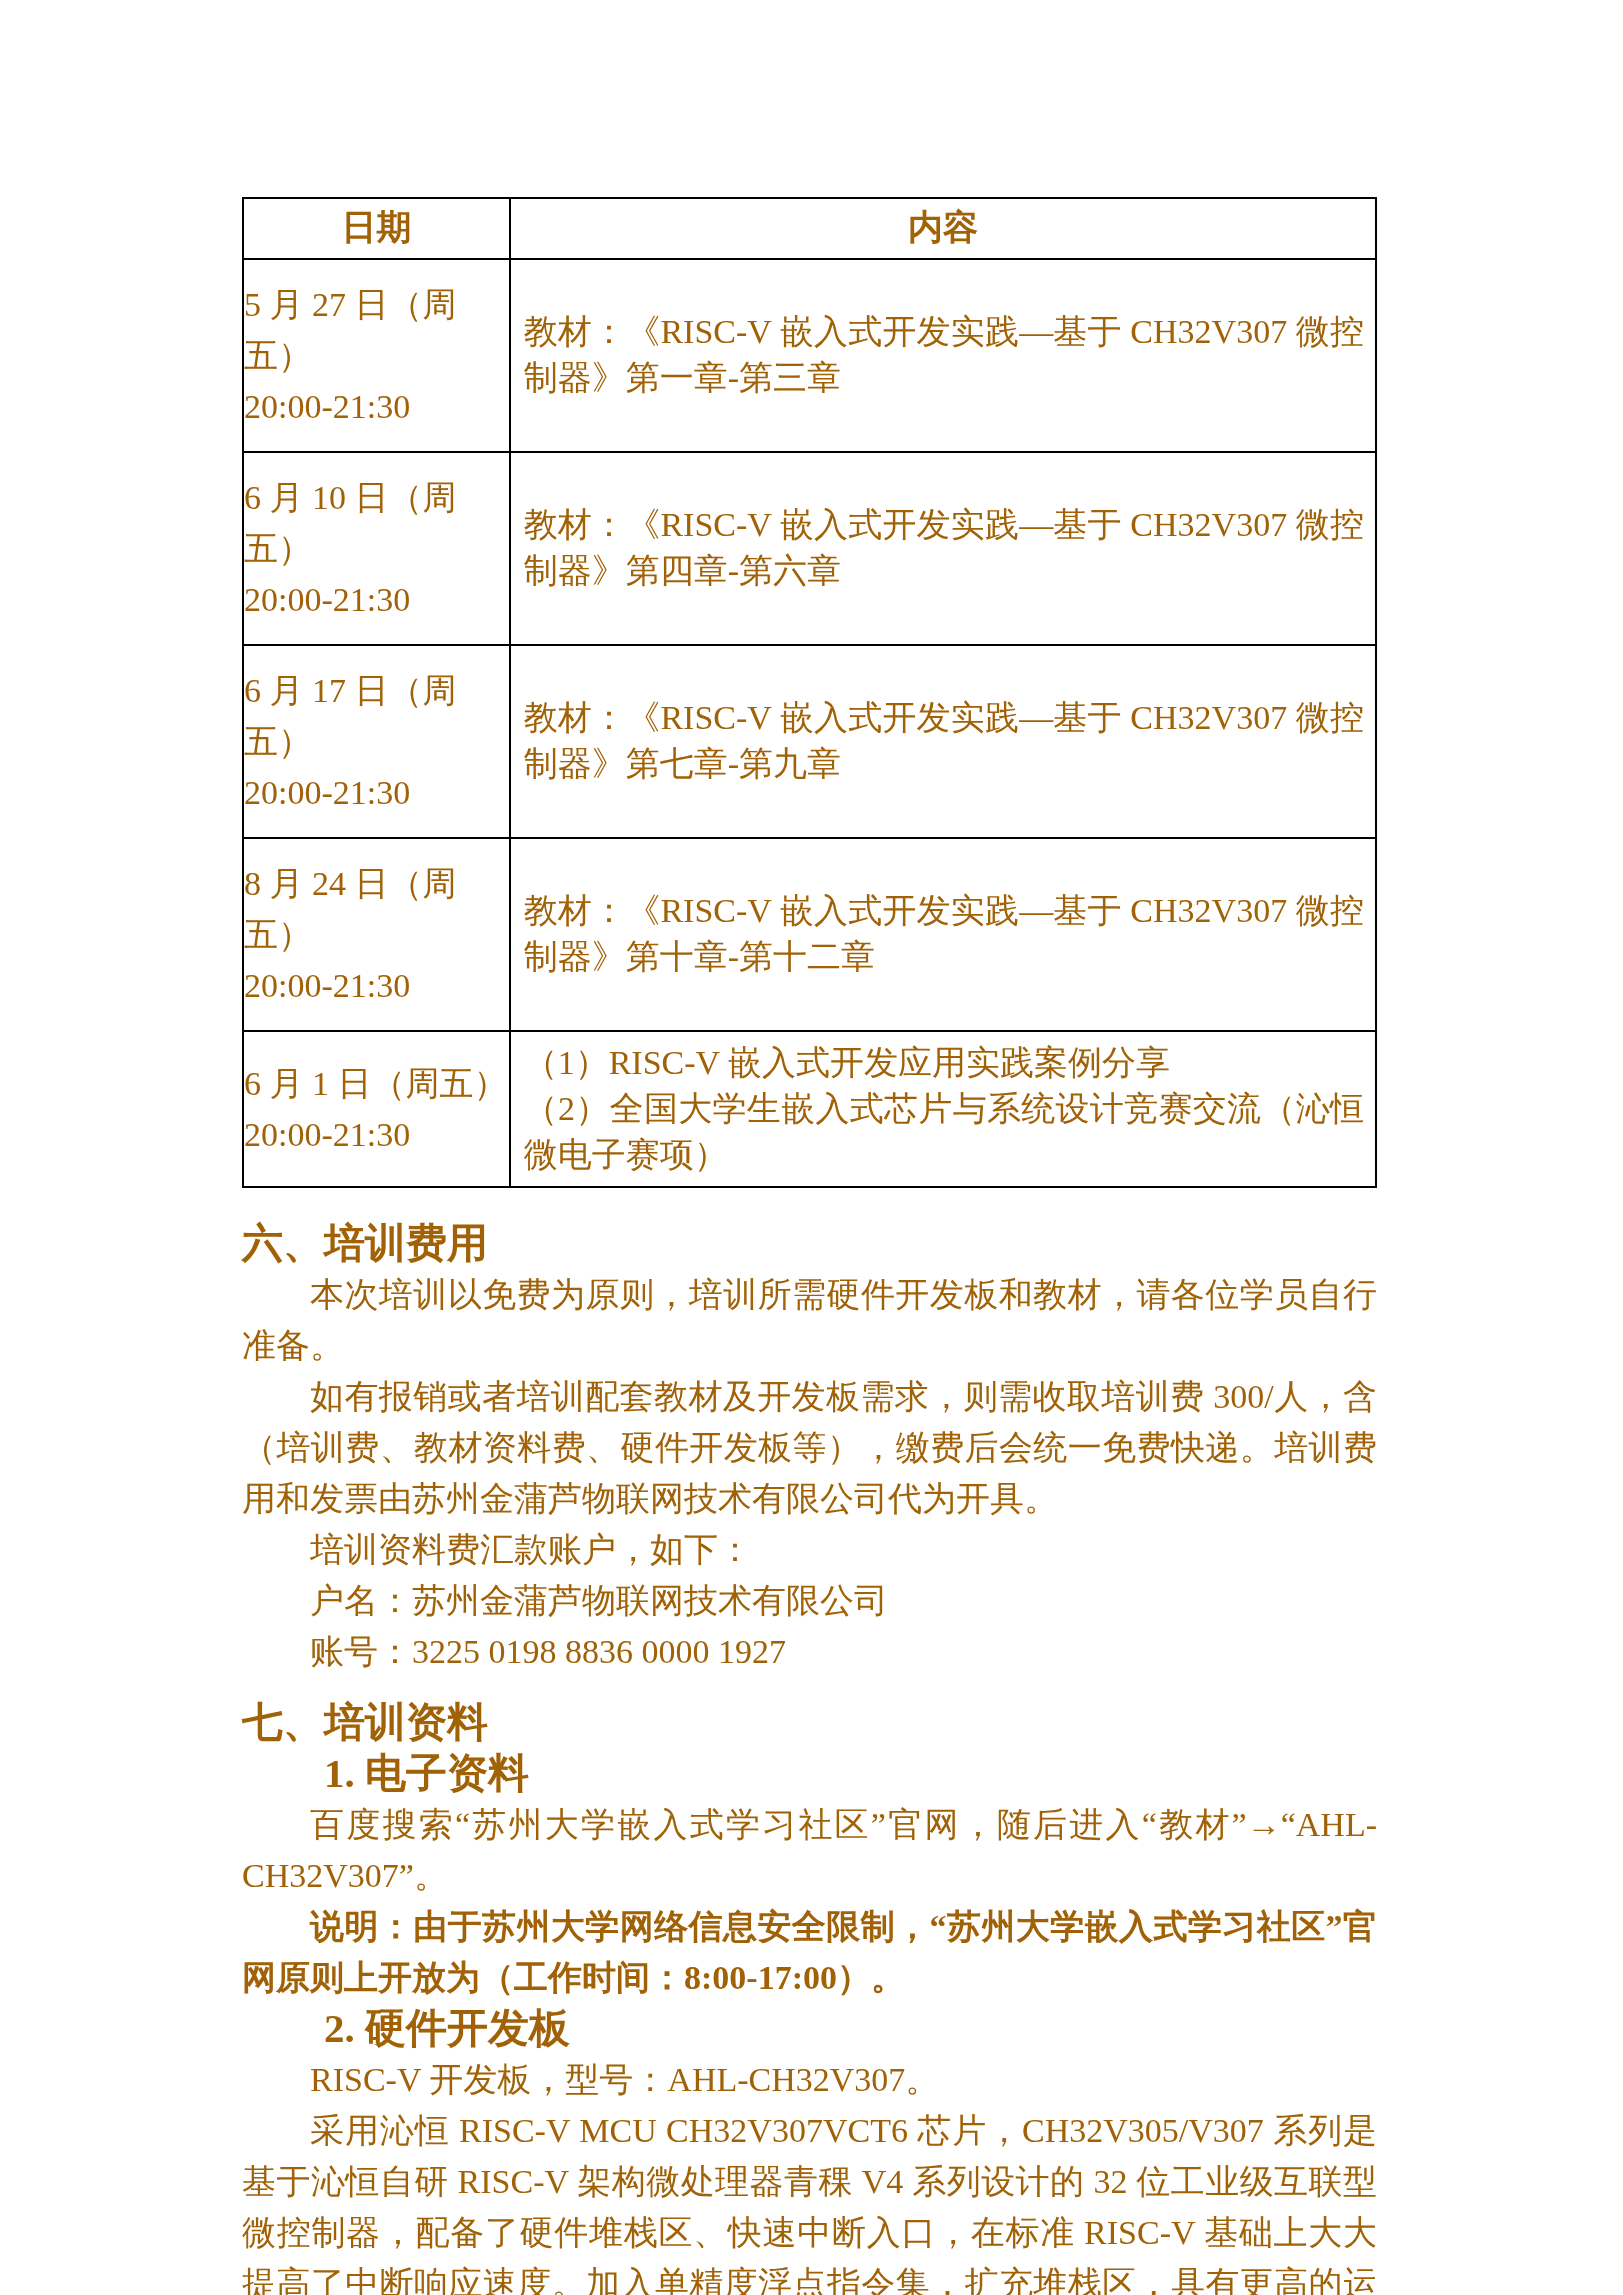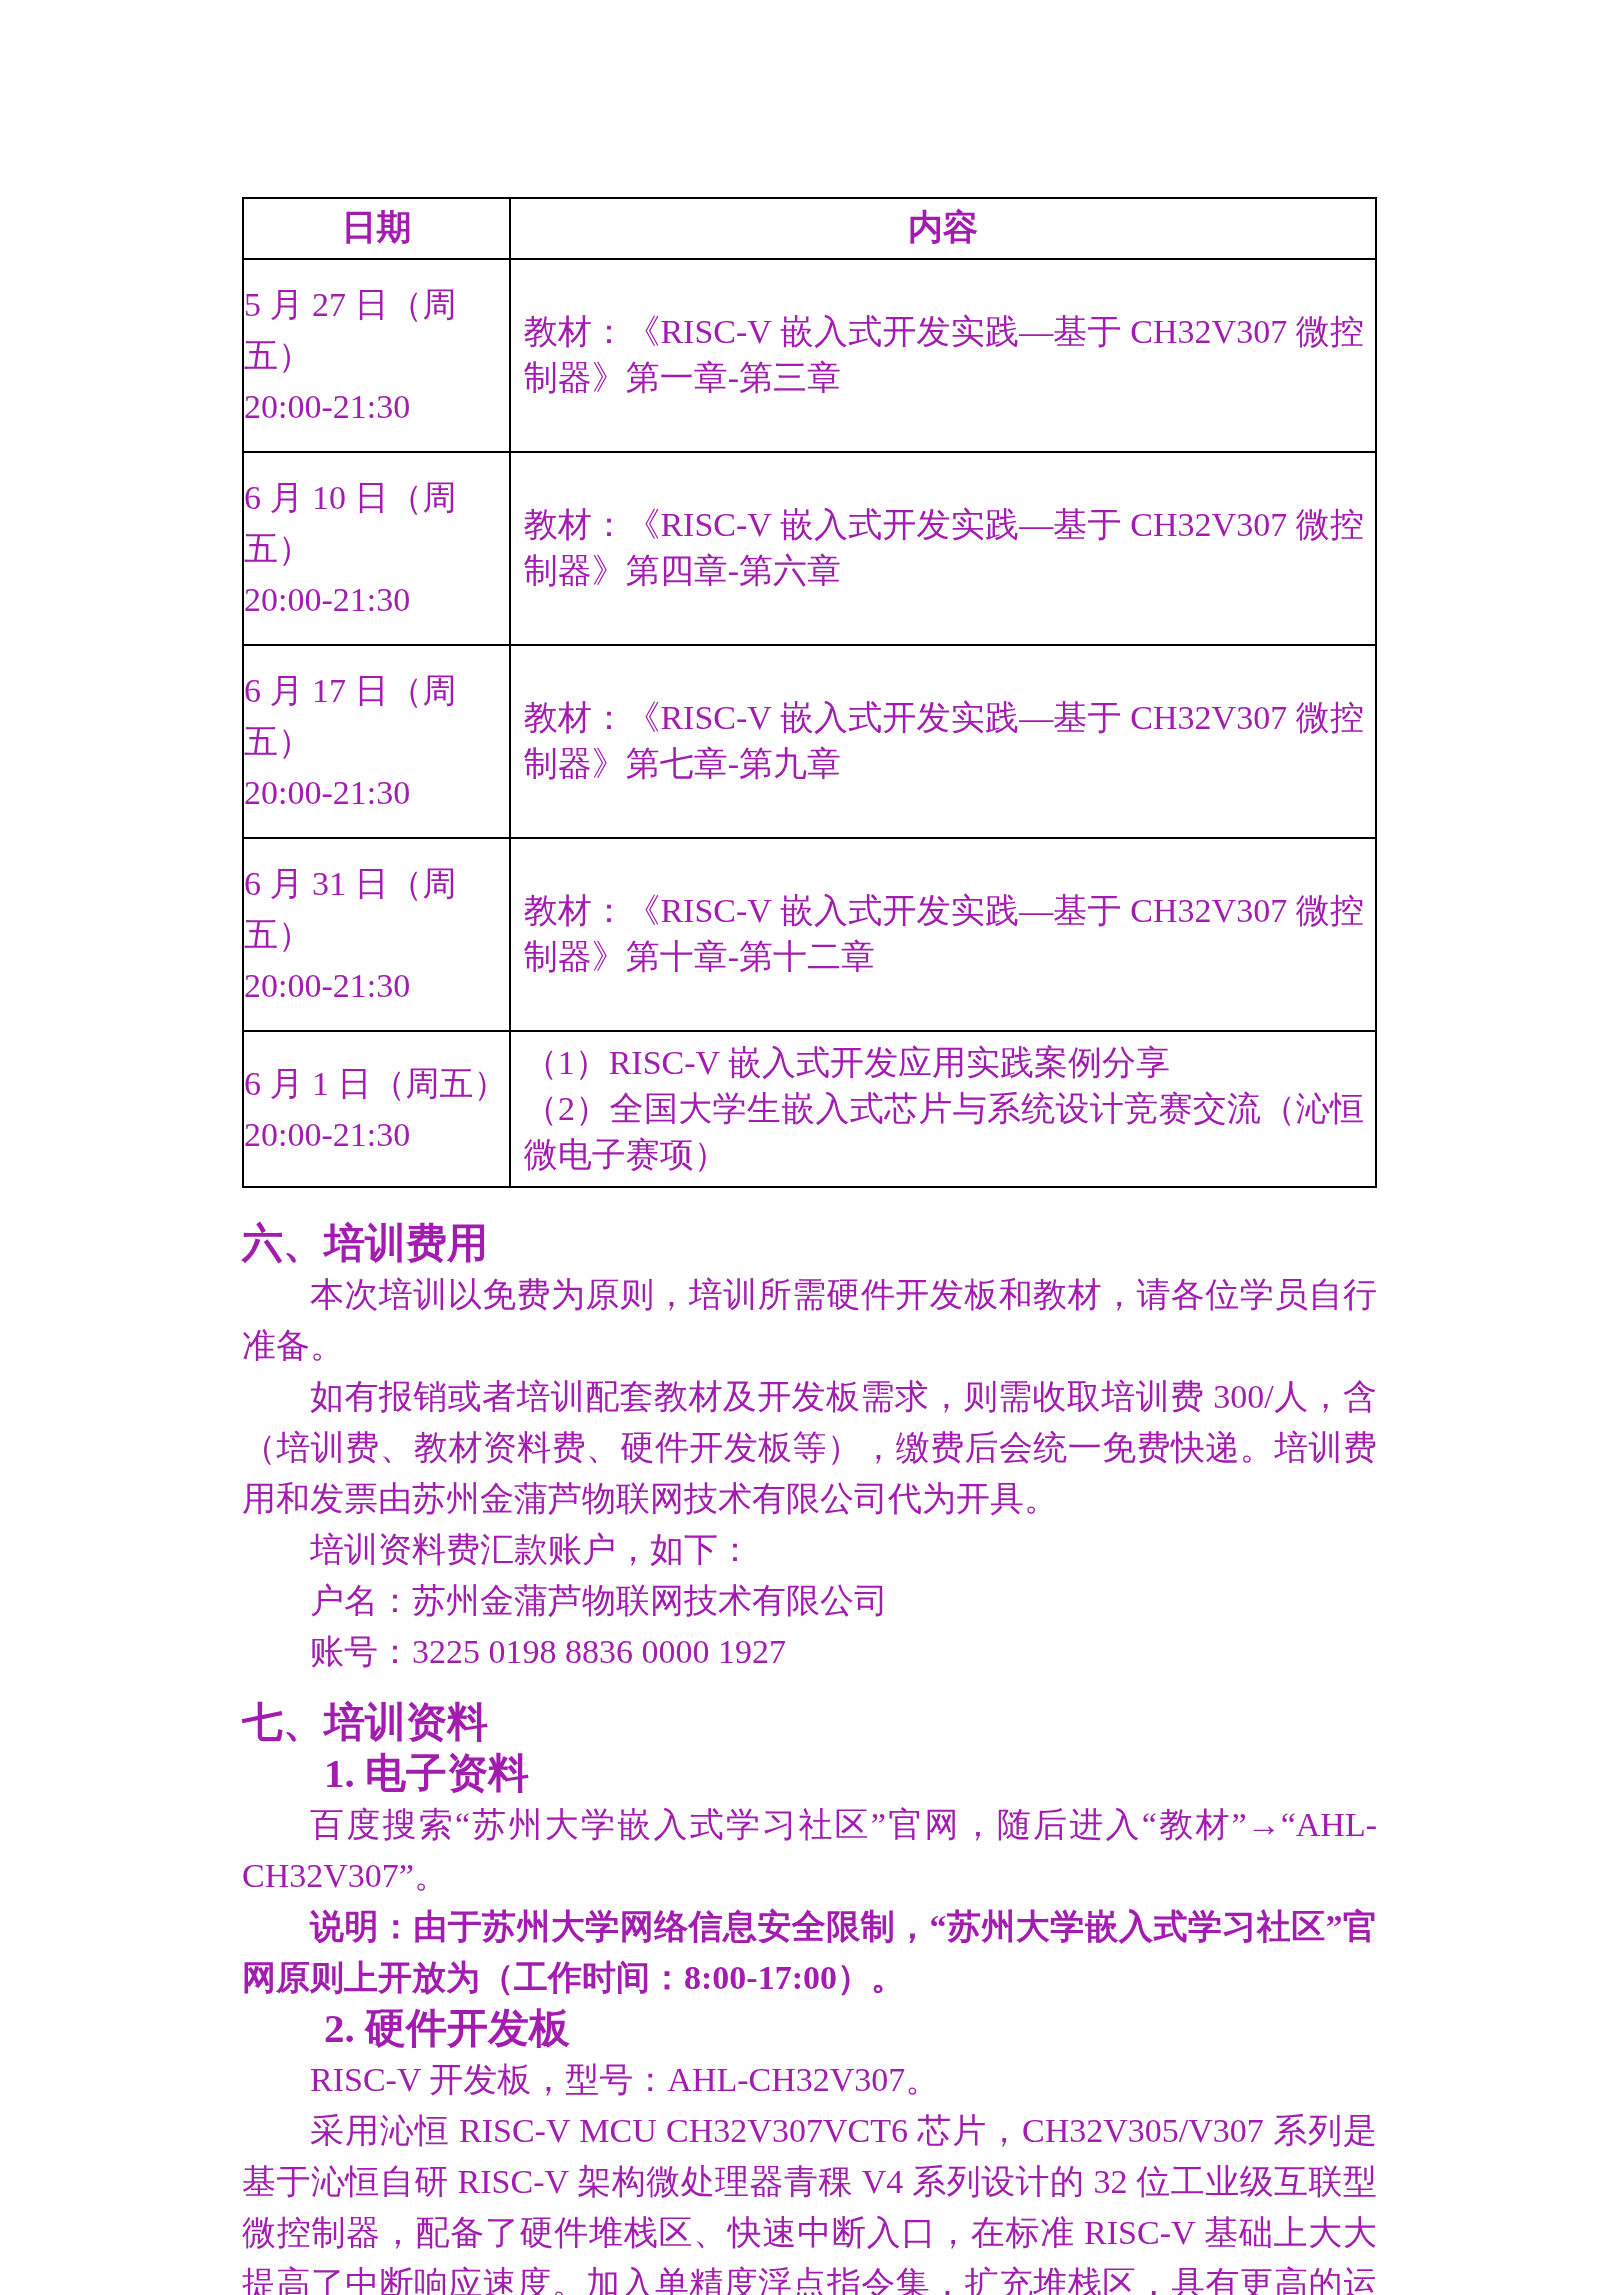--- a/index.html
+++ b/index.html
@@ -8,21 +8,21 @@
     background: #ffffff;
   }
   .page {
     position: relative;
     width: 1623px;
     height: 2295px;
     background: #ffffff;
     box-sizing: border-box;
     padding: 197px 246px 0 242px;
     font-family: "Liberation Serif", "DejaVu Serif", serif;
-    color: #a21caf;
+    color: #a16207;
     font-size: 34px;
     overflow: hidden;
   }
 
   
   table.schedule {
     border-collapse: collapse;
     width: 100%;
     table-layout: fixed;
   }
@@ -122,21 +122,21 @@
         <td class="date-cell">
           <div>6 月 17 日（周五）</div>
           <div>20:00-21:30</div>
         </td>
         <td class="content-cell">
           <div class="content-line">教材：《RISC-V 嵌入式开发实践—基于 CH32V307 微控制器》第七章-第九章</div>
         </td>
       </tr>
       <tr>
         <td class="date-cell">
-          <div>6 月 31 日（周五）</div>
+          <div>8 月 24 日（周五）</div>
           <div>20:00-21:30</div>
         </td>
         <td class="content-cell">
           <div class="content-line">教材：《RISC-V 嵌入式开发实践—基于 CH32V307 微控制器》第十章-第十二章</div>
         </td>
       </tr>
       <tr>
         <td class="date-cell">
           <div>6 月 1 日（周五）</div>
           <div>20:00-21:30</div>

